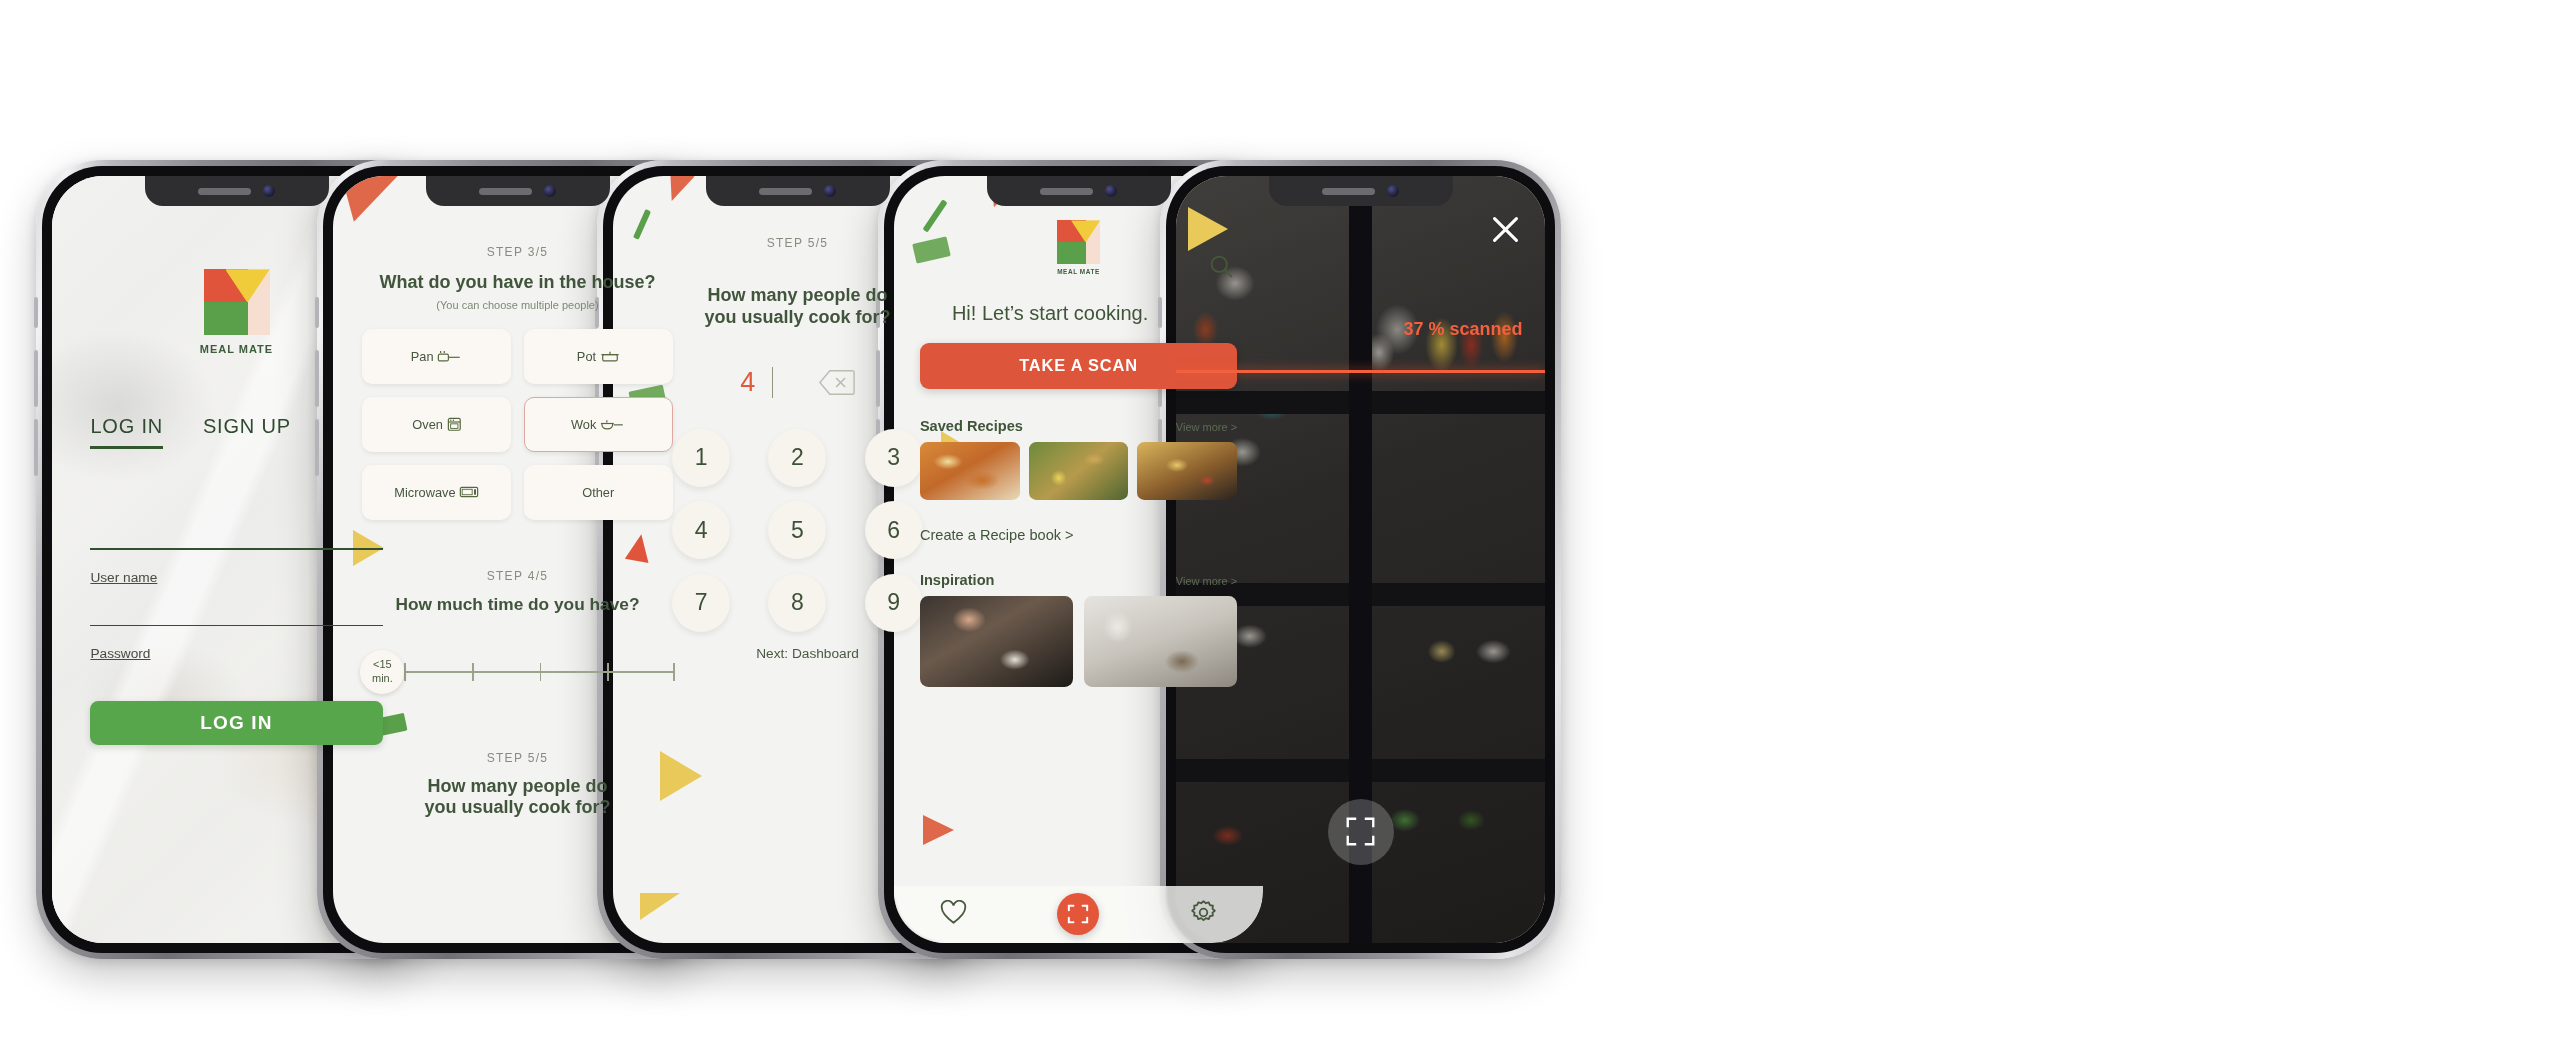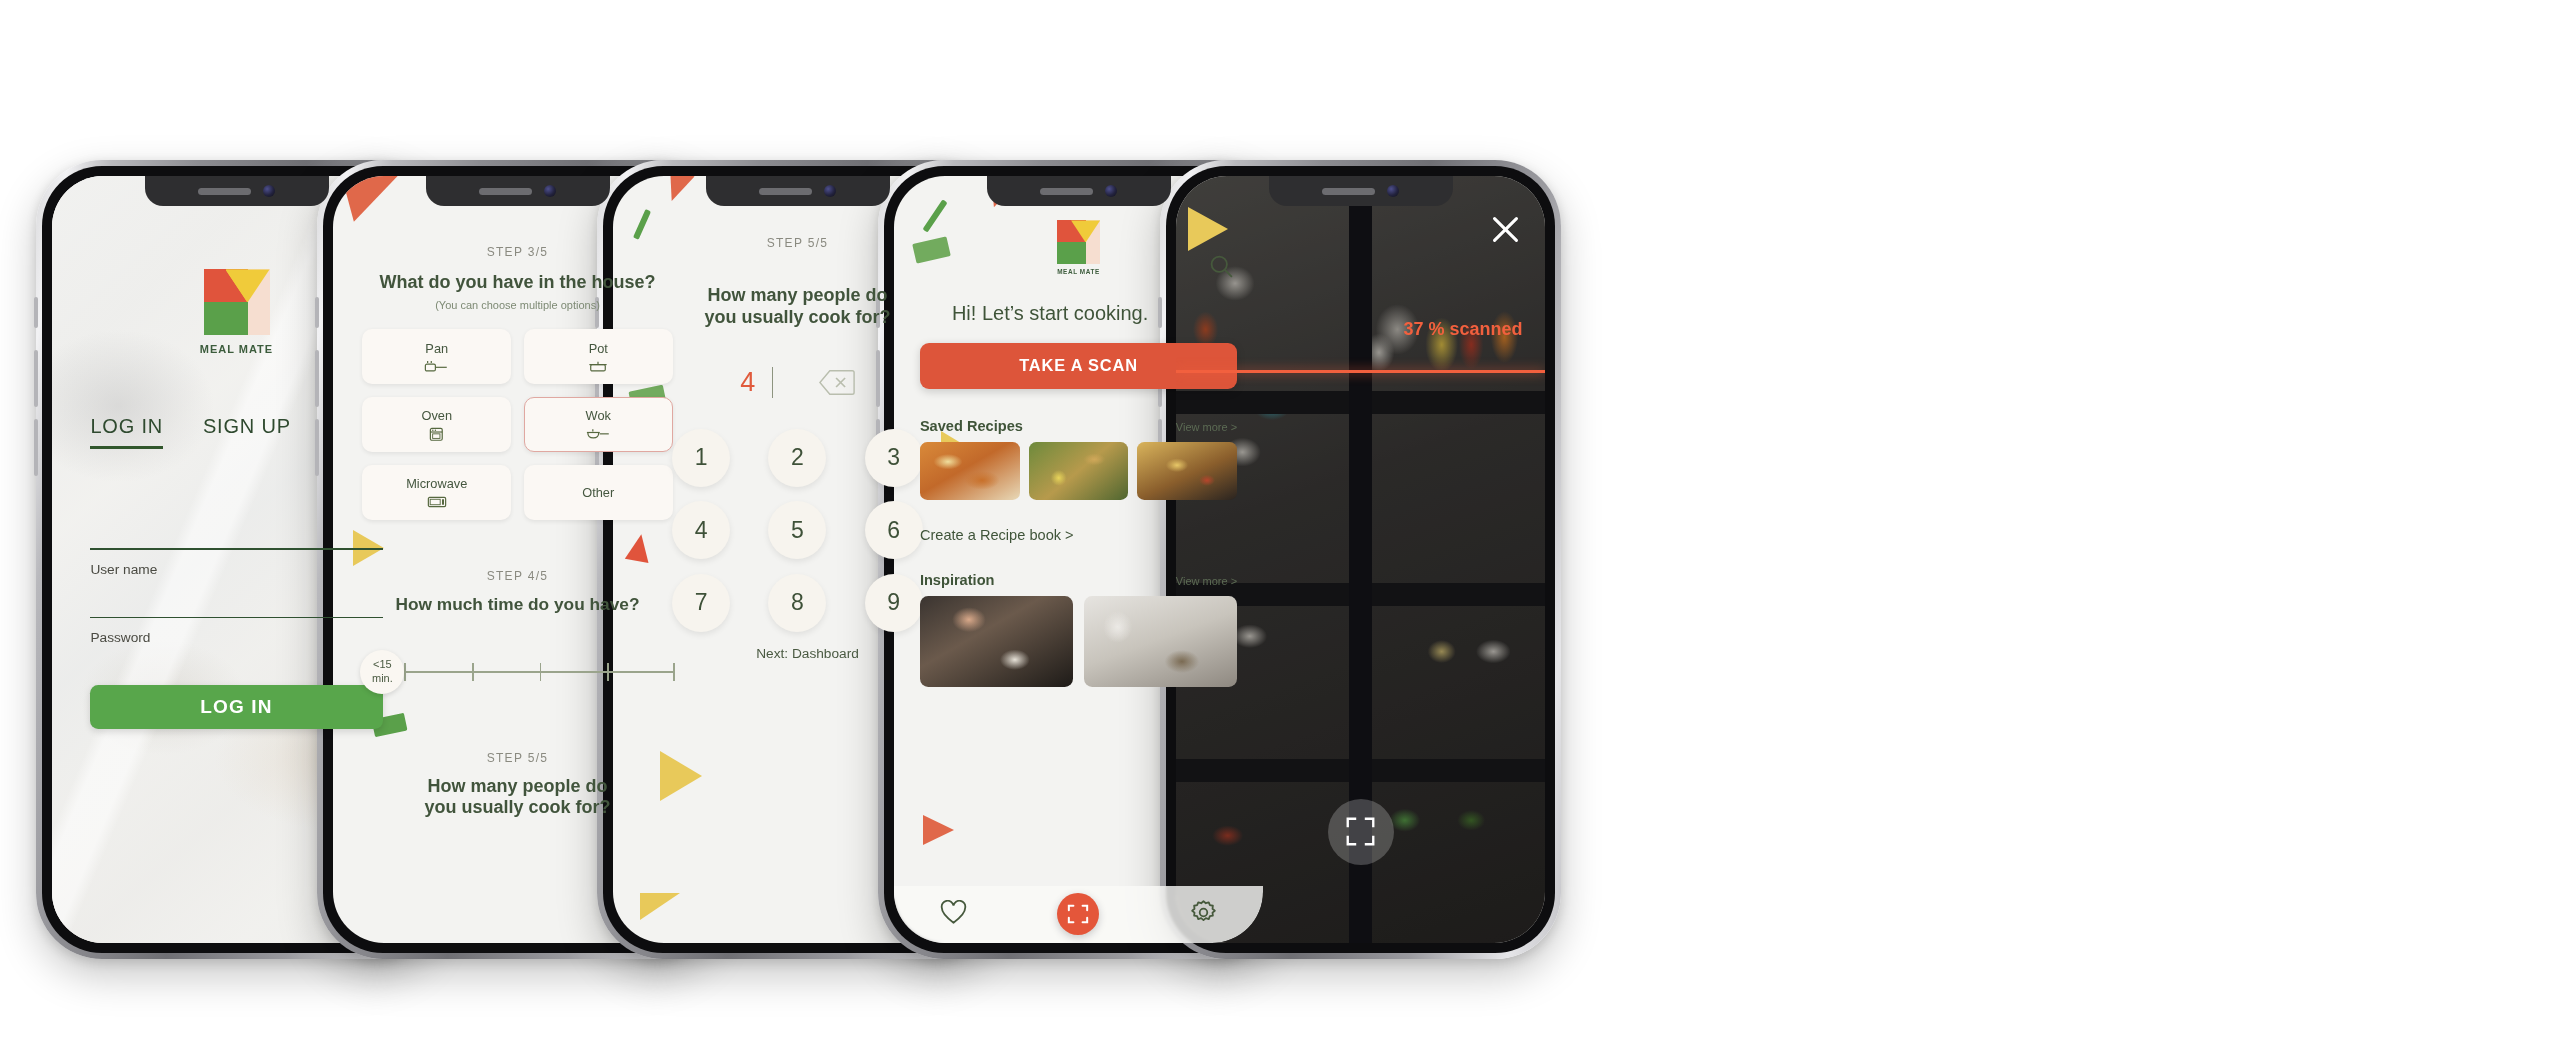--- a/index.html
+++ b/index.html
@@ -68,37 +68,37 @@
       radial-gradient(ellipse 137px 109px at 18% 30%, rgba(190,190,190,.45), transparent 70%),
       radial-gradient(ellipse 173px 100px at 78% 76%, rgba(226,214,196,.5), transparent 72%),
       radial-gradient(ellipse 119px 82px at 30% 68%, rgba(205,200,192,.4), transparent 70%);
   }
   .login-content { position:relative; z-index:10; padding: 0 38px; }
   .tabs { display:flex; gap: 40px; }
   .tab { font-size:20px; letter-spacing:.04em; color:#2f4a2f; padding-bottom:8.2px; }
   .tab.active { border-bottom: 3.6px solid #31572c; }
   .field { margin-top: 5.5px; }
   .field-line { height:1.8px; background:#2f5130; width:100%; }
-  .field-label { font-size:13.7px; color:#4a4a42; margin-top:12px; }
+  .field-label { font-size:13.7px; color:#4a4a42; margin-top:20px;text-decoration:underline; }
   .btn-green {
     background:#58a64b; color:#fff; border:none; border-radius:8.2px;
     font-size:19px; letter-spacing:.06em; font-weight:600;
     box-shadow: 0 2.7px 7.3px rgba(0,0,0,.13);
   }
 
   
   .p2 { left: 317px; top: 160px; }
   .scr-offwhite { background:#f3f3f1; }
   .step-label { text-align:center; font-size:12px; letter-spacing:.11em; color:#8a8a80; }
   .q-title { text-align:center; font-size:18px; font-weight:700; color:#41543c; line-height:1.2; }
   .q-sub { text-align:center; font-size:11px; color:#7d8a74; margin-top:5.5px; }
   .opt-grid { display:grid; grid-template-columns:1fr 1fr; gap:12.8px; padding: 0 29px; }
   .opt {
     background:#fbf8f4; border-radius:10px; border:1.4px solid transparent;
-    height:55px; display:flex; flex-direction:column; align-items:center; justify-content:center;
+    height:55px; display:flex; flex-direction:row; align-items:center; justify-content:center;
     gap:3.6px; box-shadow: 0 1.8px 4.6px rgba(0,0,0,.07);
   }
   .opt.sel { border-color:#e0a8a1; }
   .opt-label { font-size:12.8px; color:#45573f; }
   .opt-ico { height:13.7px; display:flex; align-items:center; justify-content:center; }
   .slider-row { display:flex; align-items:center; padding:0 27px; position:relative; }
   .slider-track { flex:1; height:1.8px; background:#9aa48c; position:relative; }
   .s-tick { position:absolute; top:-8.2px; width:1.8px; height:18px; background:#9aa48c; }
   .knob {
     width:44px; height:44px; border-radius:50%; background:#faf7f2;
@@ -229,21 +229,21 @@
         <div class="conf" style="left:7.3px;top:-3.6px;width:60px;height:49px;background:#e0684a;clip-path:polygon(0 0,100% 0,22% 100%);"></div>
         <div class="conf" style="left:306px;top:33px;width:6.4px;height:31px;background:#5aa04a;transform:rotate(24deg);border-radius:1.8px;"></div>
         <div class="conf tri" style="left:20px;top:354px;border-left:31px solid #e8c95a;border-top:18px solid transparent;border-bottom:18px solid transparent;"></div>
         <div class="conf tri" style="left:294px;top:358px;border-bottom:27px solid #e0543c;border-left:12px solid transparent;border-right:12px solid transparent;transform:rotate(10deg);"></div>
         <div class="conf" style="left:40px;top:540px;width:33px;height:18px;background:#5aa04a;transform:rotate(-12deg);border-radius:1.8px;"></div>
         <div class="conf tri" style="left:327px;top:575px;border-left:42px solid #e8c95a;border-top:25.5px solid transparent;border-bottom:25.5px solid transparent;"></div>
 
         <div style="padding-top:69px;position:relative;z-index:10;">
           <div class="step-label">STEP 3/5</div>
           <div class="q-title" style="margin-top:12.8px;padding:0 16.4px;">What do you have in the house?</div>
-          <div class="q-sub">(You can choose multiple options)</div>
+          <div class="q-sub">(You can choose multiple people)</div>
 
           <div class="opt-grid" style="margin-top:18px;">
             <div class="opt">
               <div class="opt-label">Pan</div>
               <div class="opt-ico">
                 <svg width="25.5" height="12.8" viewBox="0 0 28 14">
                     <rect x="1.5" y="4.5" width="11" height="7.5" rx="1.6" fill="none" stroke="#56683f" stroke-width="1.3"></rect>
                     <line x1="13" y1="8" x2="25" y2="8" stroke="#56683f" stroke-width="1.3"></line>
                     <line x1="4" y1="1" x2="4" y2="3.4" stroke="#56683f" stroke-width="1.3"></line>
                     <line x1="8" y1="1" x2="8" y2="3.4" stroke="#56683f" stroke-width="1.3"></line>

